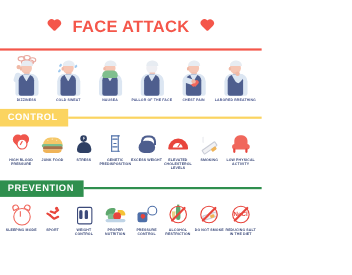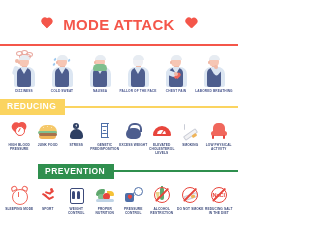--- a/index.html
+++ b/index.html
@@ -35,21 +35,21 @@
   .banner-row{position:relative;display:flex;align-items:center;}
   .banner{
     color:#ffffff;font-size:8.5px;font-weight:bold;letter-spacing:.5px;
     padding:3px 9px 3px 7px;white-space:nowrap;line-height:1.1;
   }
   .banner-line{flex:1;height:2px;}
   .bn-sym{background:#F4695C;}
   .ln-sym{background:#F4695C;}
   .bn-rea{background:#FBD460;}
   .ln-rea{background:#FBD460;}
-  .bn-pre{background:#2F8F4E;margin-left:38px;}
+  .bn-pre{background:#2F8F4E;}
   .ln-pre{background:#2F8F4E;}
 
   
   .grid{display:flex;justify-content:space-between;padding:4px 5px 0 5px;}
   .cell{
     display:flex;flex-direction:column;align-items:center;
     text-align:center;flex:1 1 0;min-width:0;
   }
   .art{display:flex;align-items:flex-end;justify-content:center;}
   .sym .art{height:38px;}
@@ -253,21 +253,21 @@
   .spacer-a{height:6px;}
   .spacer-b{height:8px;}
 </style>
 </head>
 <body>
 
 <div class="page">
 
   <div class="header">
     <span class="heart"></span>
-    <span class="title">MODE ATTACK</span>
+    <span class="title">FACE ATTACK</span>
     <span class="heart"></span>
   </div>
   <div class="rule"></div>
 
 
   <div class="grid sym">
 
     <div class="cell">
       <div class="art">
         <div class="man">
@@ -375,21 +375,21 @@
         </div>
       </div>
       <div class="cap">LABORED BREATHING</div>
     </div>
 
   </div>
 
   <div class="spacer-a"></div>
 
   <div class="banner-row">
-    <div class="banner bn-rea">REDUCING</div>
+    <div class="banner bn-rea">CONTROL</div>
     <div class="banner-line ln-rea"></div>
   </div>
 
   <div class="grid rea">
 
     <div class="cell">
       <div class="art">
         <div class="ricon">
             <div class="r-heart"></div>
             <div class="r-gauge"></div>

